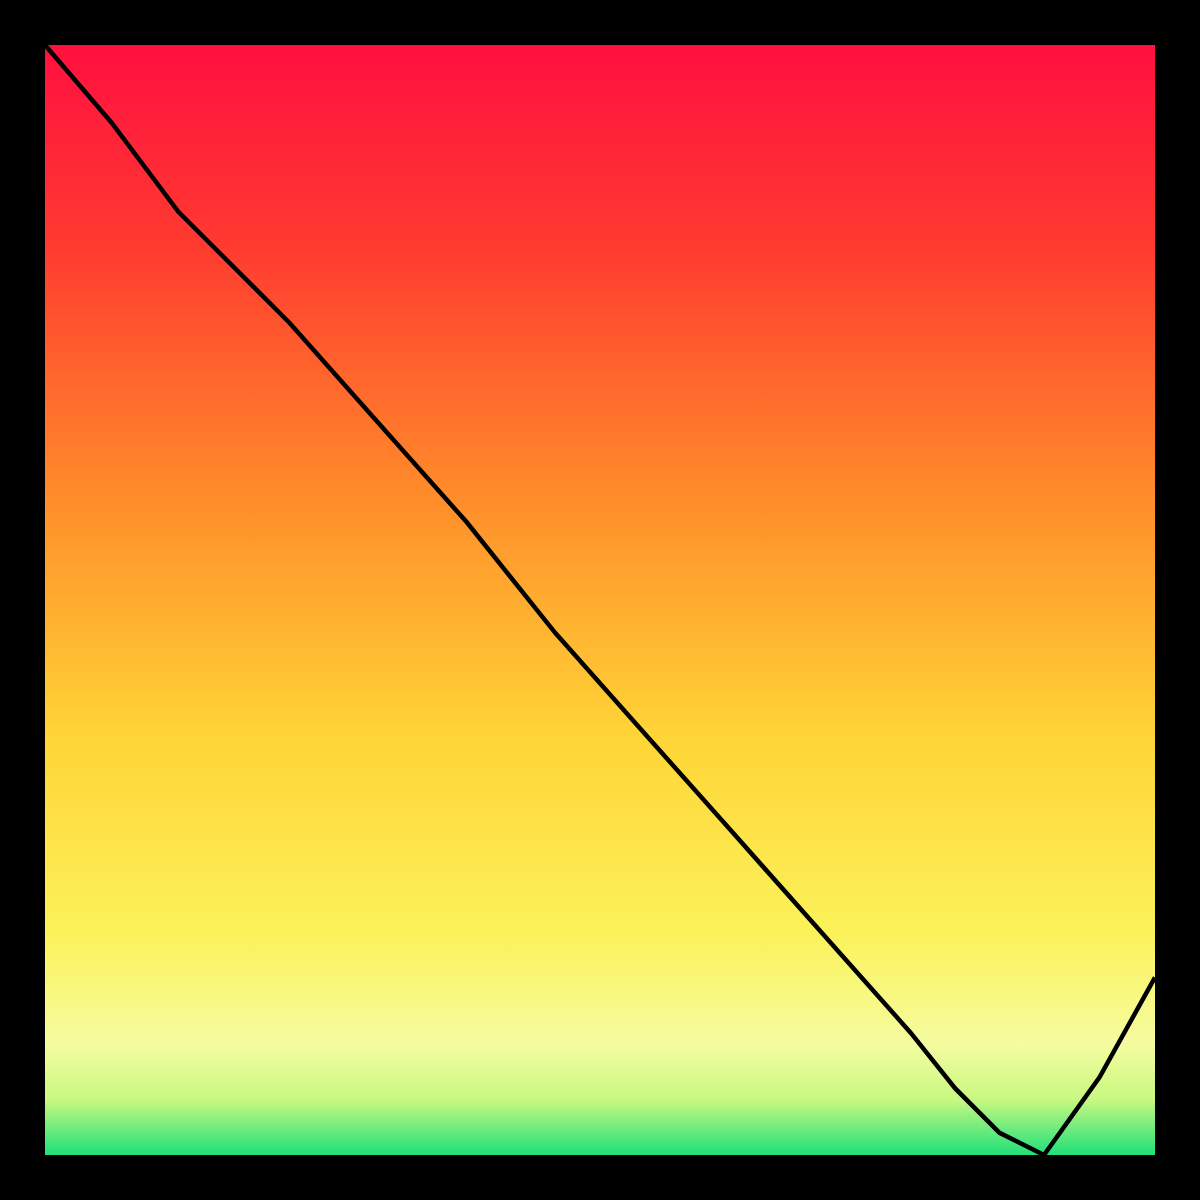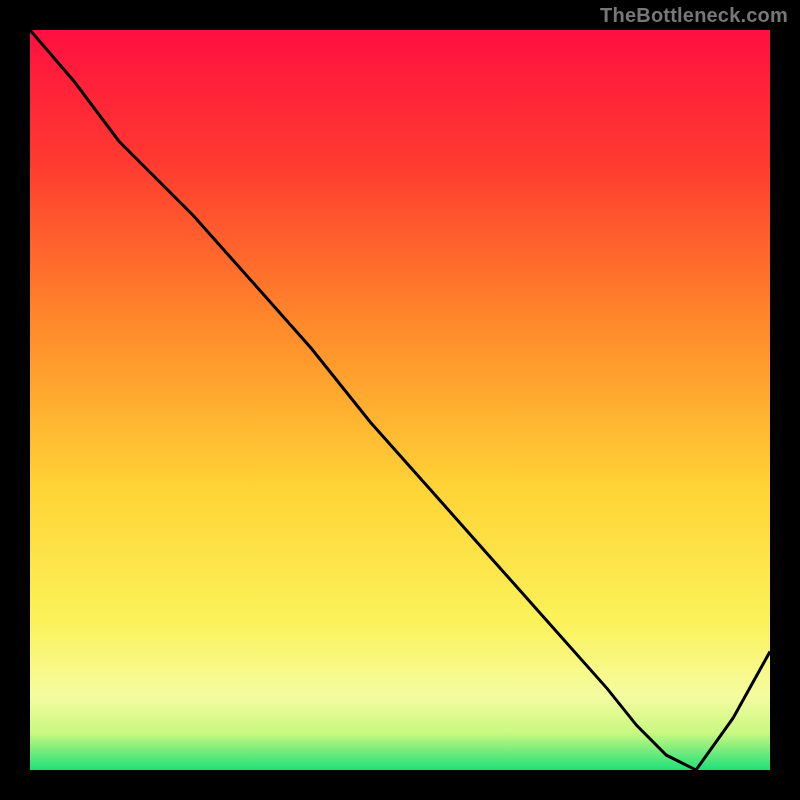--- a/index.html
+++ b/index.html
@@ -46,21 +46,20 @@
     color: #ff1a1a;
     letter-spacing: 0.5px;
     white-space: nowrap;
   }
 </style>
 </head>
 <body>
 
 <div class="outer">
 
-  <div class="attribution">TheBottleneck.com</div>
 
   <div class="plot-frame">
     <svg id="plot-svg" viewBox="0 0 740 740" preserveAspectRatio="none">
       <defs>
         <linearGradient id="bg-grad" x1="0" y1="0" x2="0" y2="1">
             <stop offset="0%" stop-color="#ff1040"></stop>
             <stop offset="18%" stop-color="#ff3a30"></stop>
             <stop offset="40%" stop-color="#ff8a2a"></stop>
             <stop offset="62%" stop-color="#ffd436"></stop>
             <stop offset="80%" stop-color="#fbf25a"></stop>

